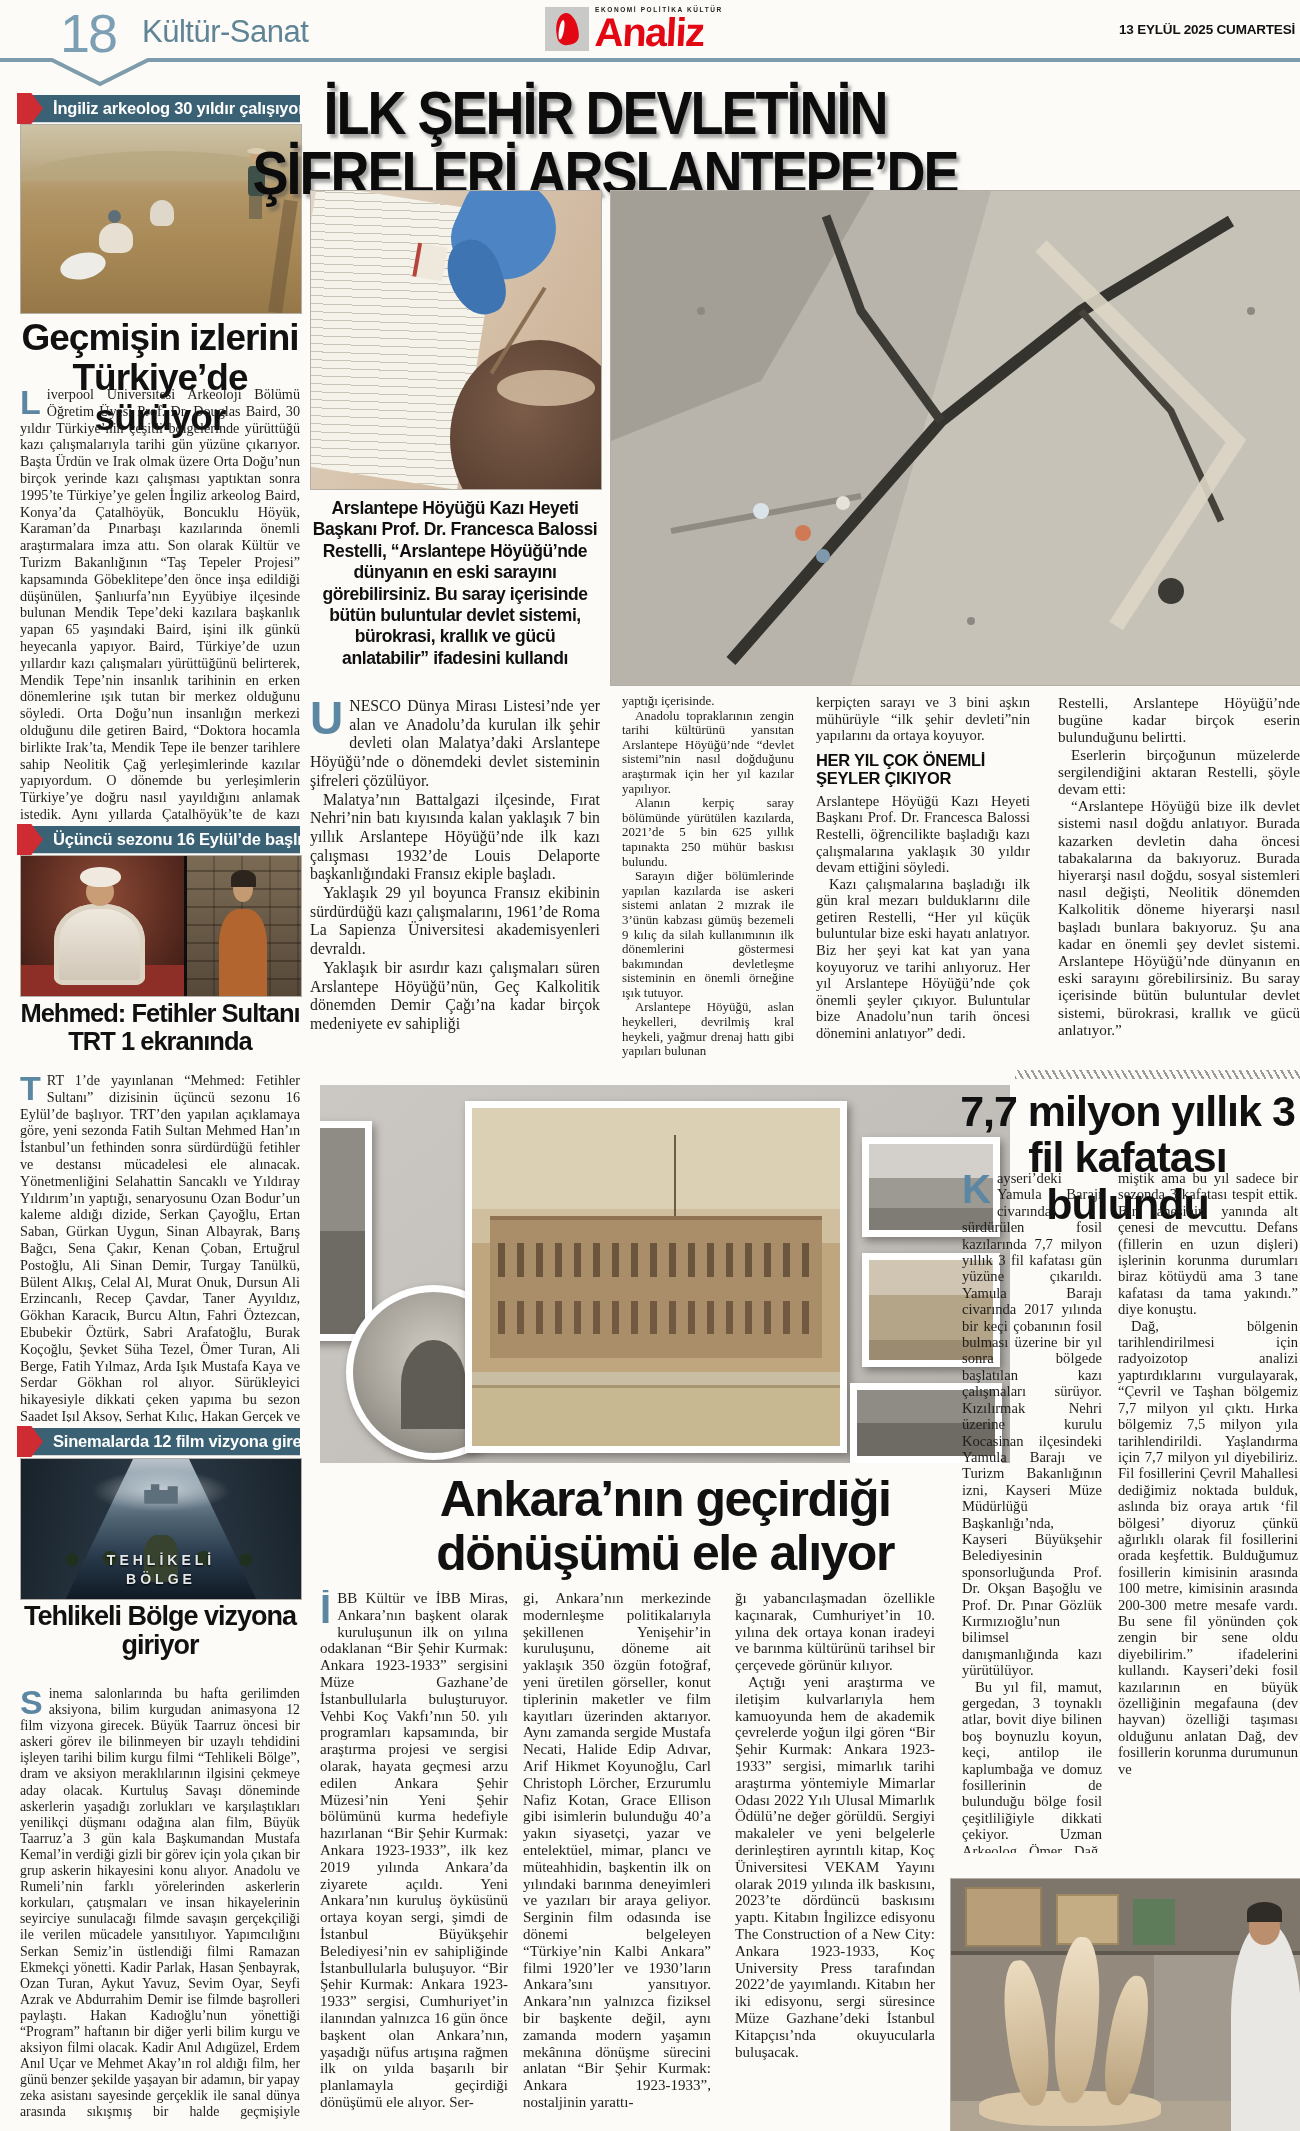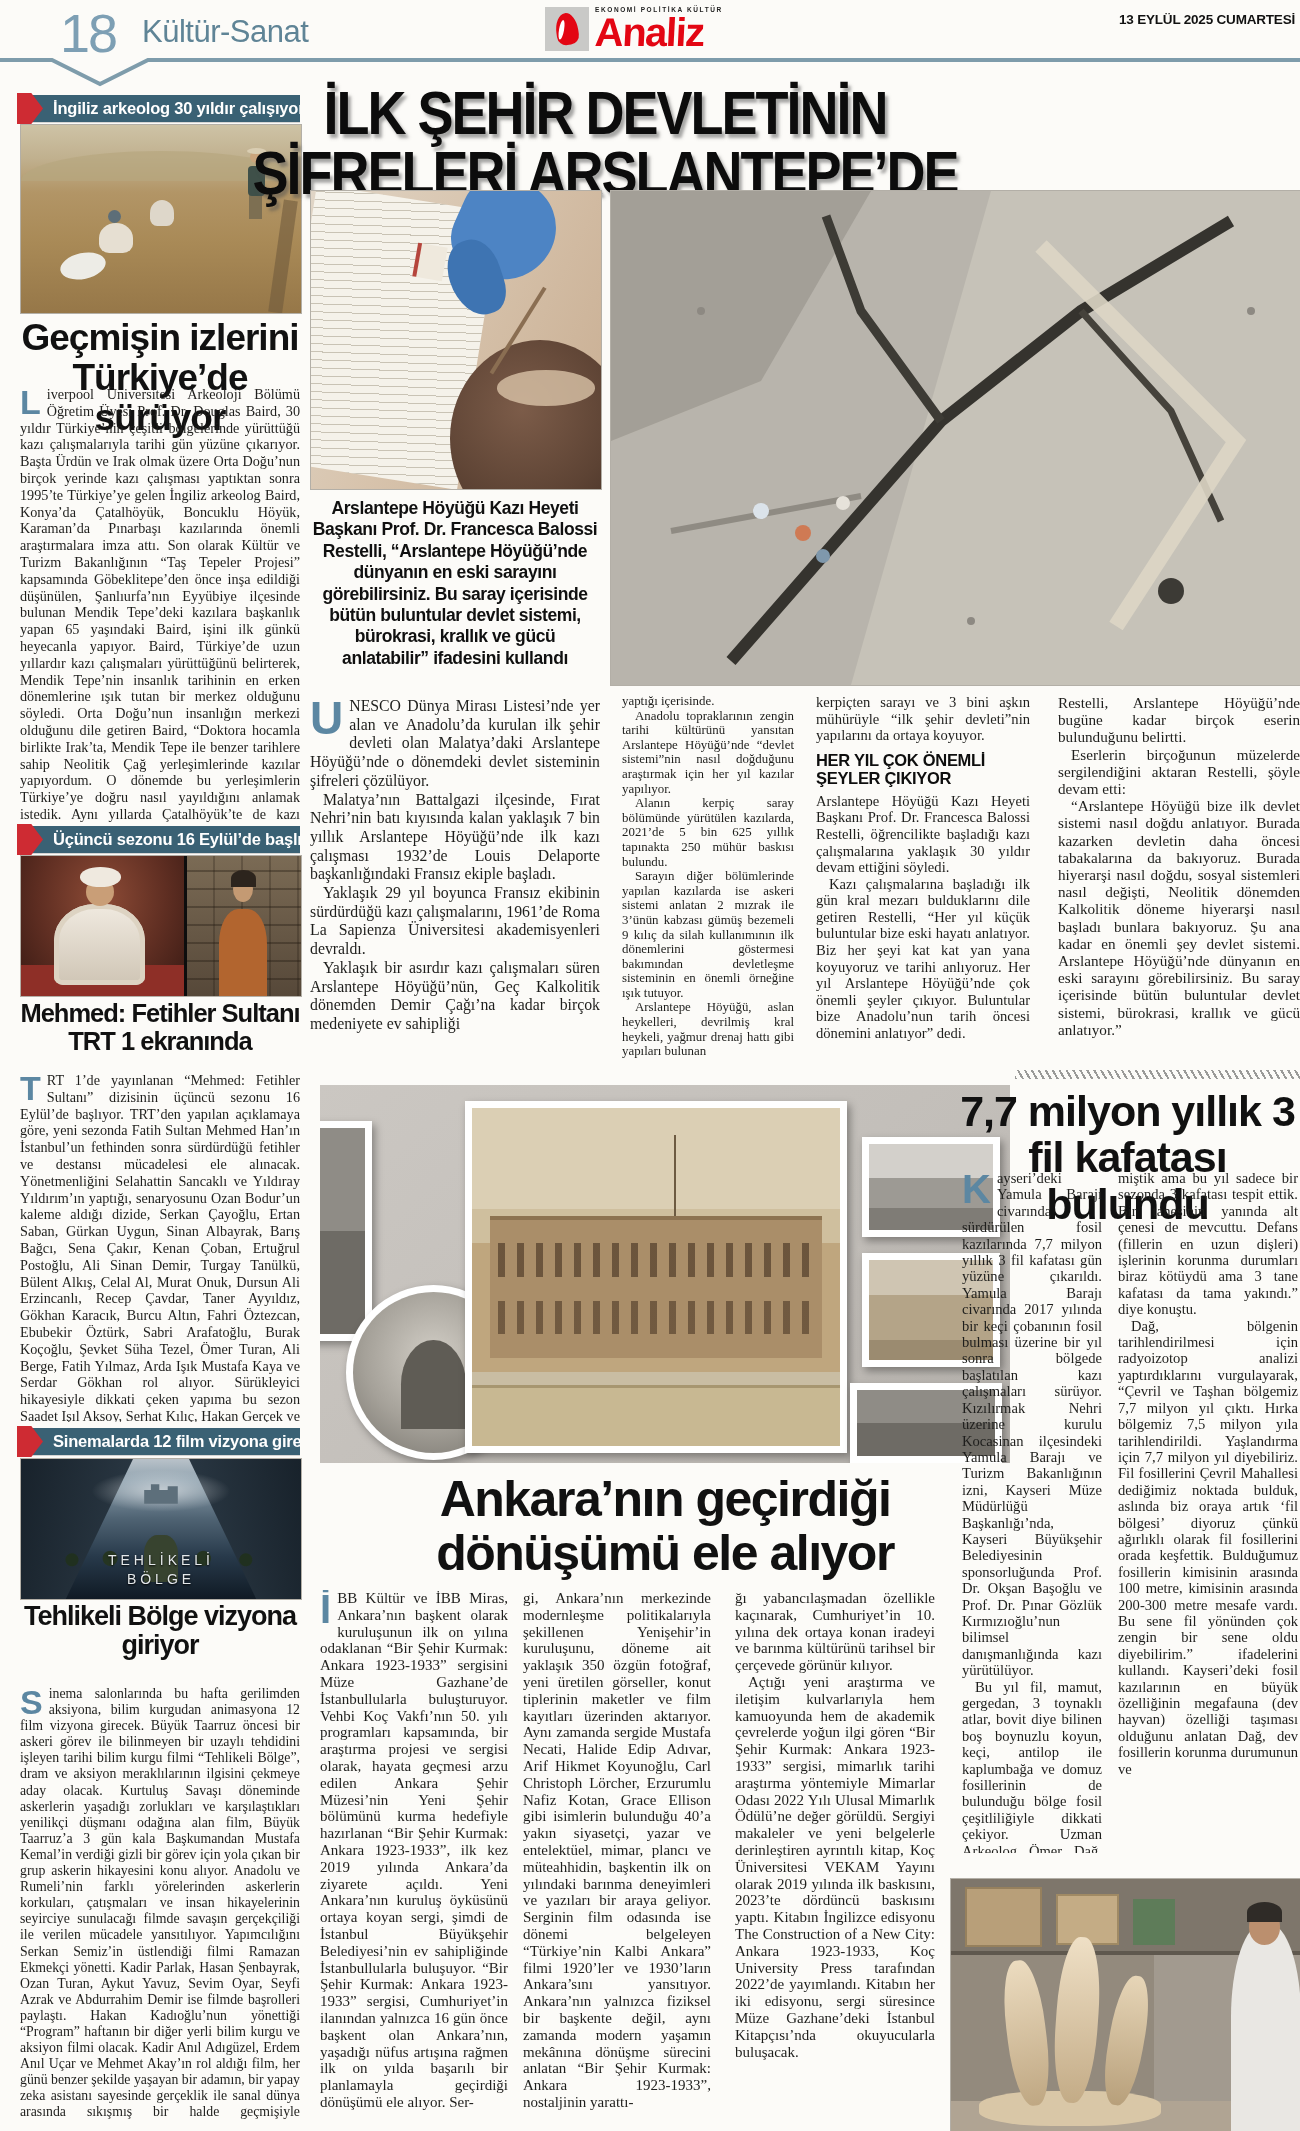--- a/index.html
+++ b/index.html
@@ -81,21 +81,21 @@
   .p-poster .castle{left:44%;top:18%;width:12%;height:14%;background:#5d6f7b;clip-path:polygon(0 100%,0 30%,20% 30%,20% 0,45% 0,45% 30%,70% 30%,70% 10%,100% 10%,100% 100%)}
   .p-poster .mist{left:25%;top:8%;width:50%;height:30%;background:radial-gradient(ellipse,rgba(255,255,255,.55),transparent 70%)}
   .p-poster .men{left:12%;bottom:10%;width:76%;height:26%;background:
       radial-gradient(circle at 8% 30%,#20301f 6px,transparent 7px),
       radial-gradient(circle at 26% 26%,#253522 7px,transparent 8px),
       radial-gradient(circle at 48% 20%,#2a3a26 9px,transparent 10px),
       radial-gradient(circle at 70% 26%,#253522 7px,transparent 8px),
       radial-gradient(circle at 90% 30%,#20301f 6px,transparent 7px)}
   .p-poster .hero{left:44%;bottom:12%;width:12%;height:34%;background:#37432f;border-radius:40% 40% 0 0}
   .p-poster .ptitle{position:absolute;left:0;right:0;bottom:7%;text-align:center;color:#e4e8ea;
-      font-weight:400;font-size:14px;letter-spacing:4px;line-height:1.35;text-shadow:0 1px 2px #000}
+      font-weight:700;font-size:14px;letter-spacing:4px;line-height:1.35;text-shadow:0 1px 2px #000}
   
   .p-montage{background:linear-gradient(140deg,#cbc7c2 0%,#c2beb9 60%,#b5b1ac 100%);border:none}
   .mph{position:absolute;background:#fff;box-shadow:3px 4px 8px rgba(0,0,0,.35)}
   .mph .im{position:absolute;inset:7px;overflow:hidden}
   .sepia{background:linear-gradient(180deg,#dbcfb4 0% 30%,#cfbf9e 30% 40%,#bfa67e 40% 78%,#c9bda3 78% 100%)}
   .sepia .bld{position:absolute;left:5%;right:5%;top:32%;height:42%;background:#aa8e69;box-shadow:inset 0 4px 0 #8d7351}
   .sepia .win1{position:absolute;left:7%;right:7%;top:40%;height:10%;background:repeating-linear-gradient(90deg,rgba(56,38,24,.55) 0 7px,transparent 7px 19px)}
   .sepia .win2{position:absolute;left:7%;right:7%;top:57%;height:10%;background:repeating-linear-gradient(90deg,rgba(56,38,24,.5) 0 7px,transparent 7px 19px)}
   .sepia .pole{position:absolute;left:55%;top:8%;width:2px;height:26%;background:#6d5b42}
   .sepia .road{position:absolute;left:0;right:0;bottom:0;height:18%;background:#c8b892;box-shadow:inset 0 3px 0 #a79670}
@@ -131,21 +131,21 @@
     <div class="logo-row">
       <div class="flame-box">
           <i class="flame"></i>
         </div>
       <div>
         <div class="logo-top">EKONOMİ POLİTİKA KÜLTÜR</div>
         <div class="logo-name">Analiz</div>
       </div>
     </div>
   </div>
-  <div class="abs dateline" style="left:1060px;top:12px;width:235px">13 EYLÜL 2025 CUMARTESİ</div>
+  <div class="abs dateline" style="left:1060px;top:22px;width:235px">13 EYLÜL 2025 CUMARTESİ</div>
   <svg class="abs" style="left:0;top:54px" width="1300" height="36">
     <polyline points="0,6 52,6 100,30 148,6 1300,6" fill="none" stroke="#7e9cab" stroke-width="4"></polyline>
   </svg>
 
   <div class="kicker" style="left:20px;top:95px;width:280px">
     <i class="arrow"></i>
     <span>İngiliz arkeolog 30 yıldır çalışıyor</span>
   </div>
   <div class="ph p-dig" style="left:20px;top:124px;width:280px;height:188px">
     <i class="hill"></i>

